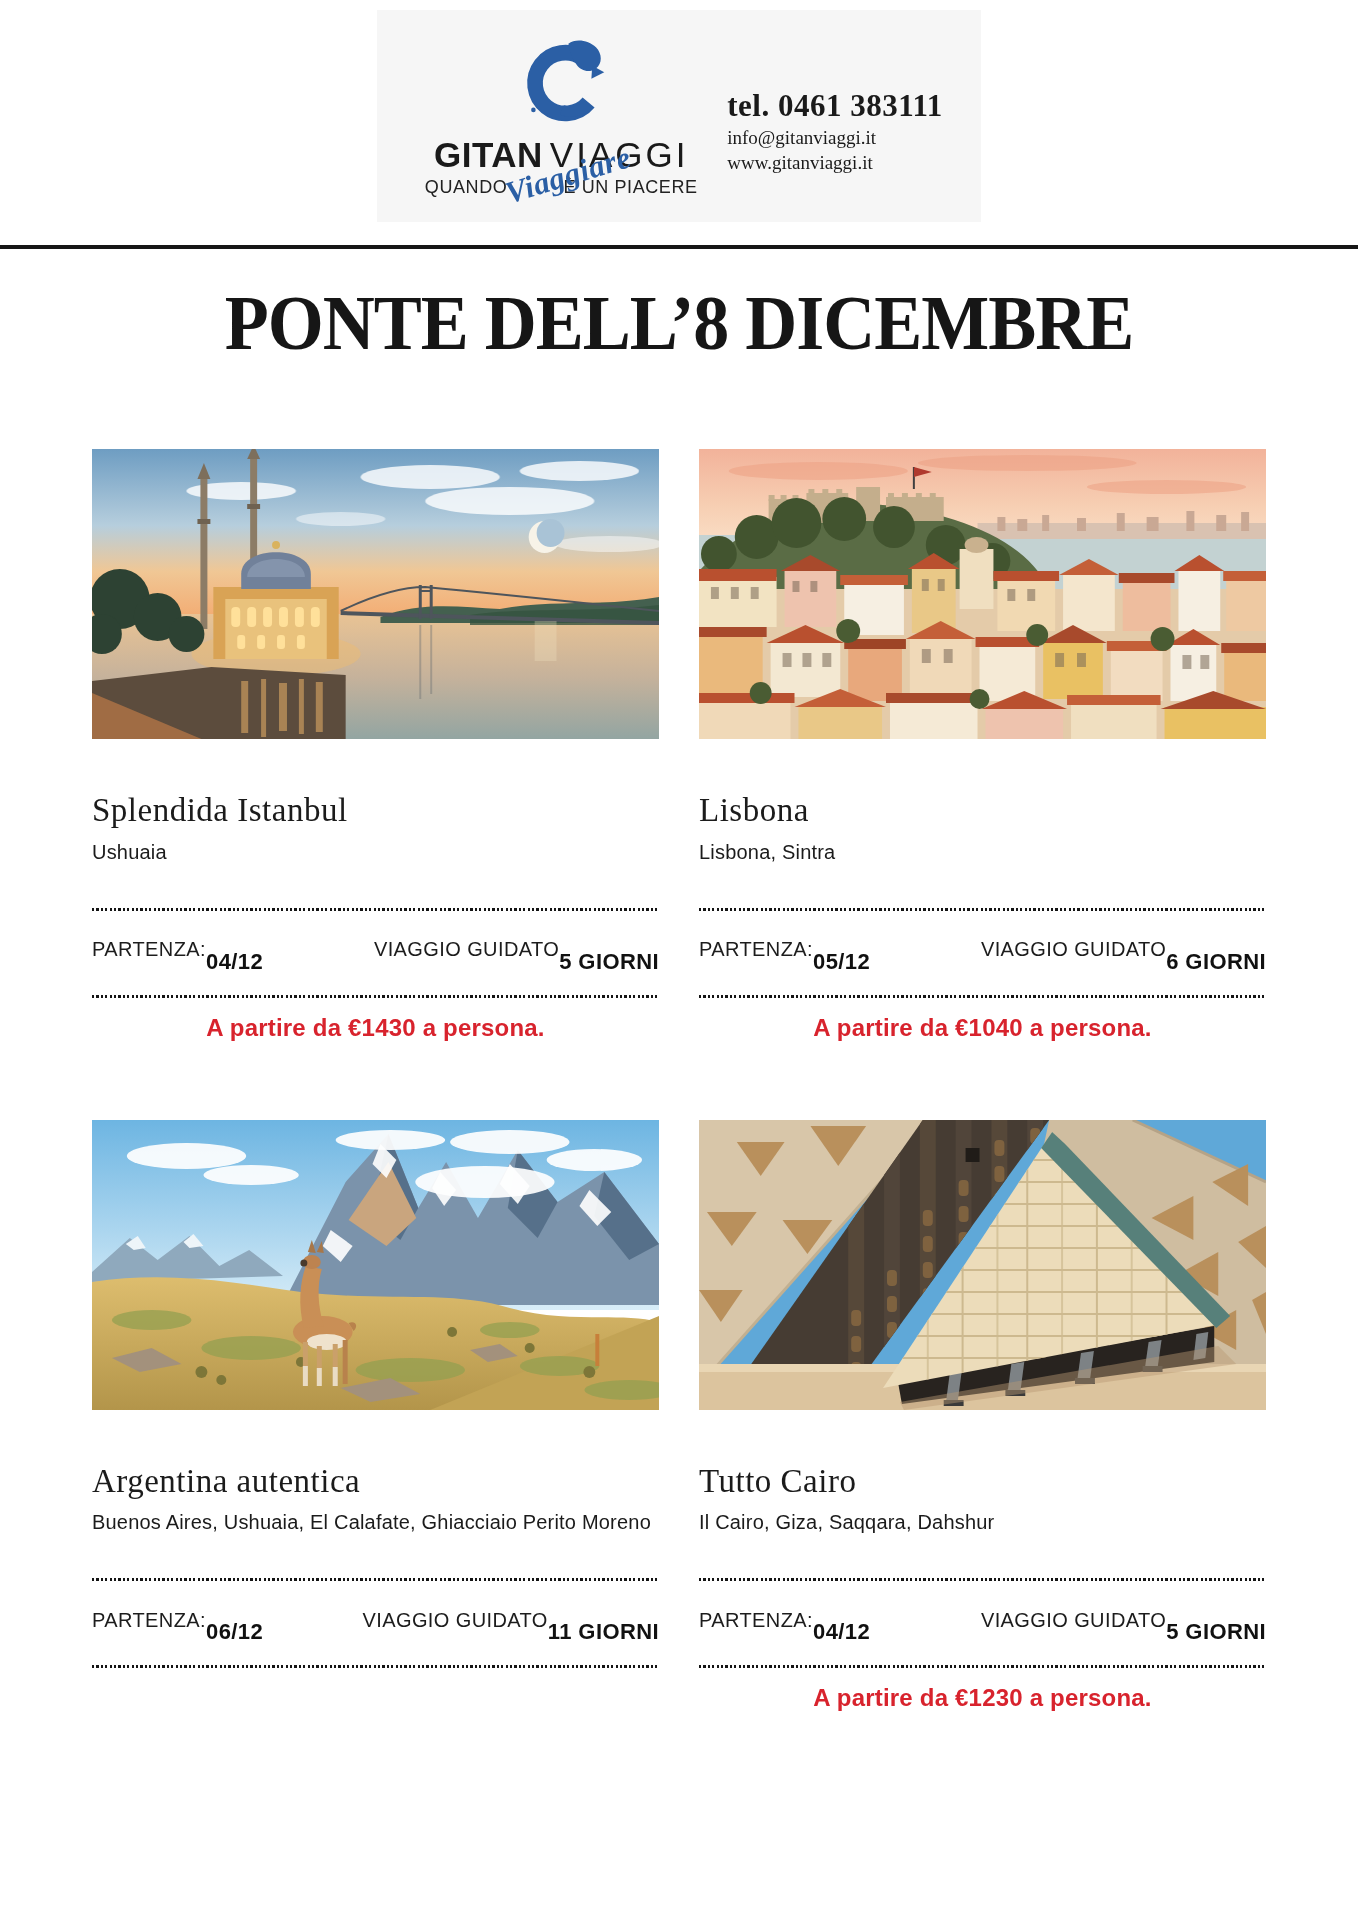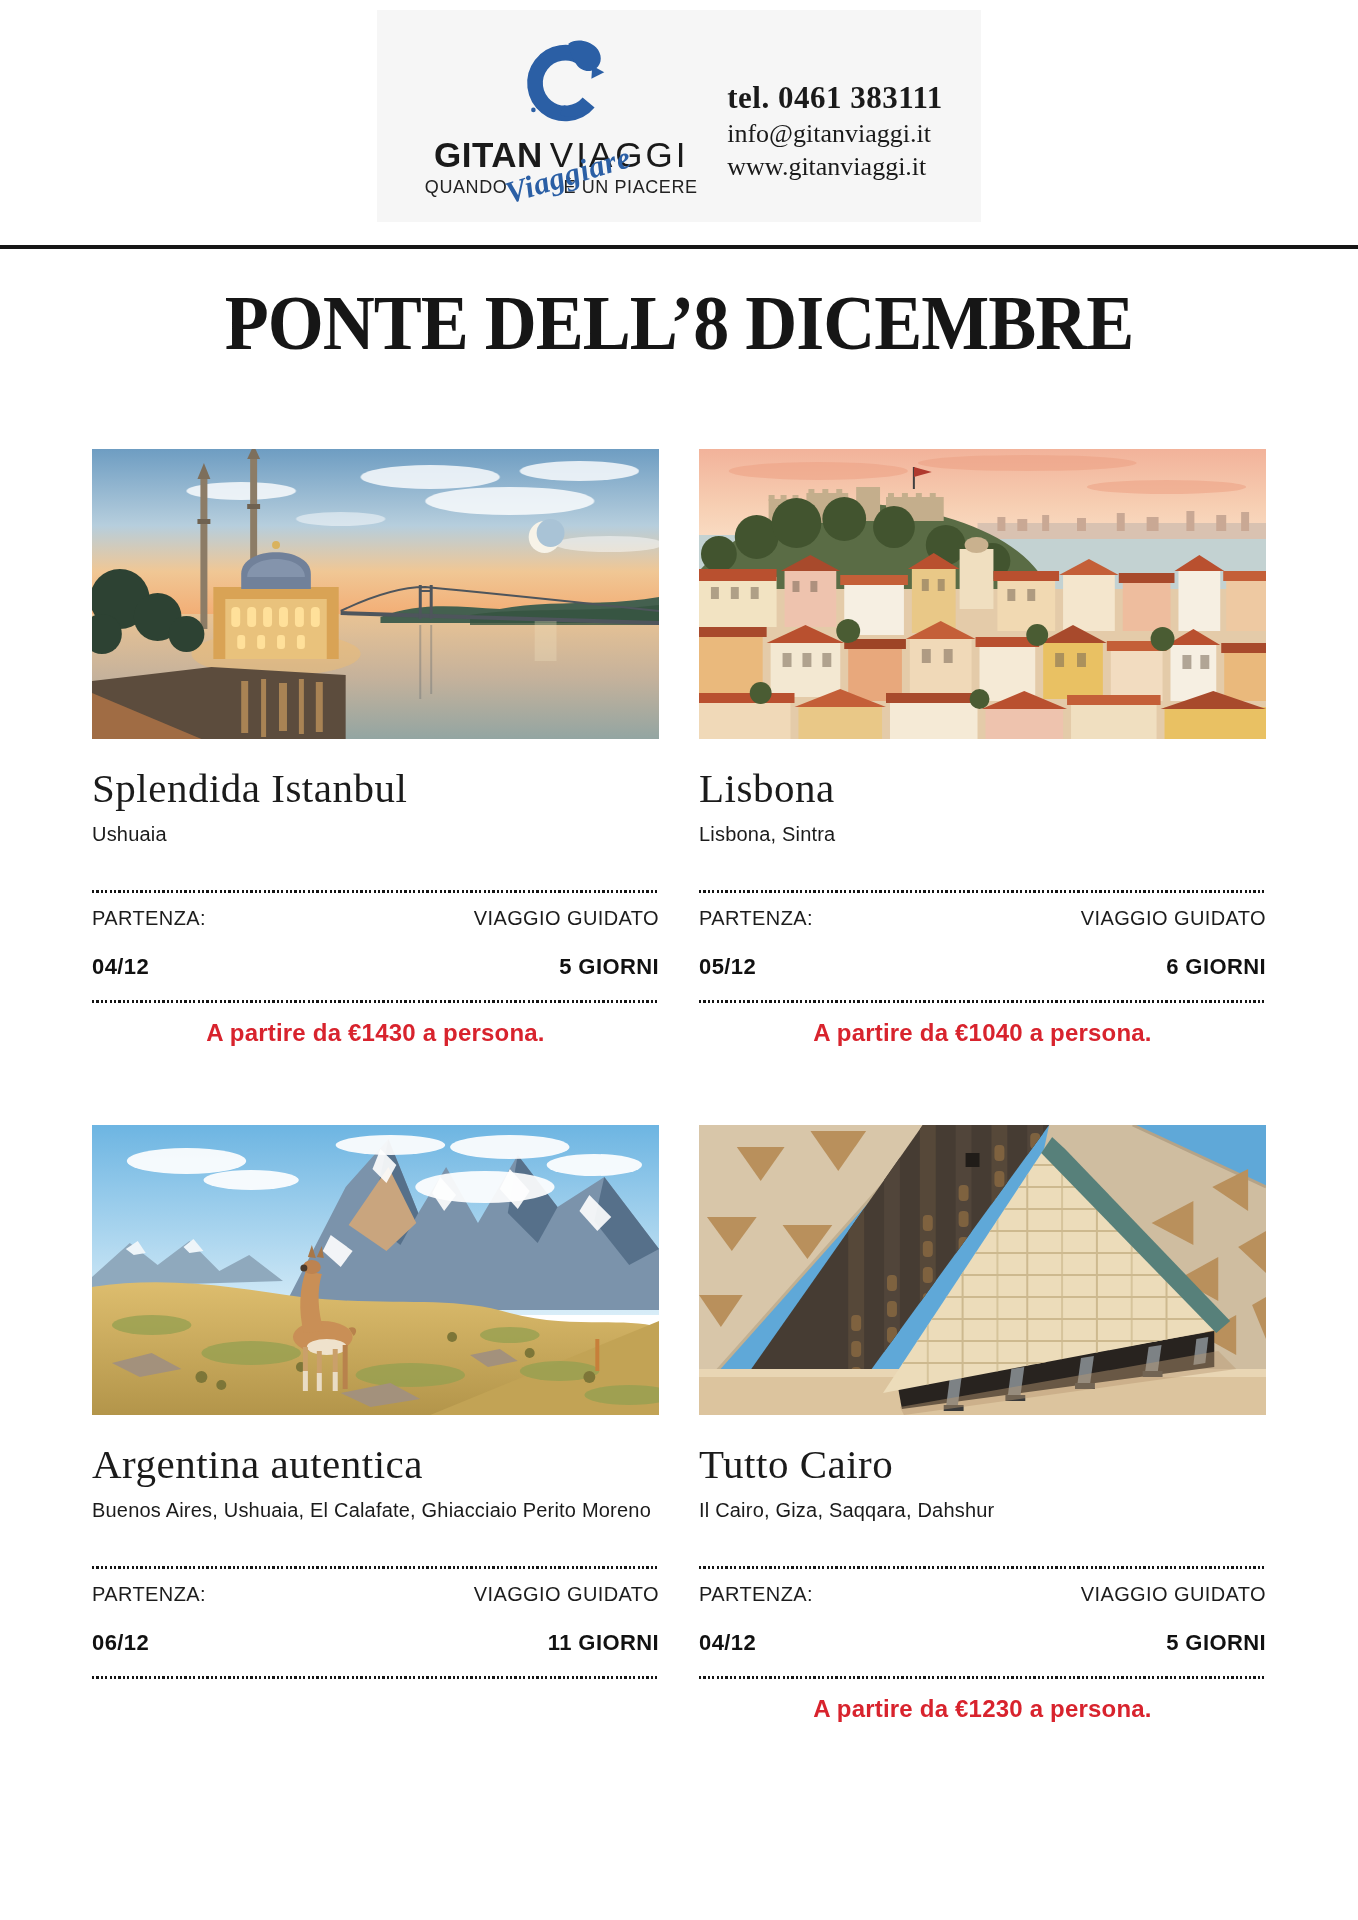--- a/index.html
+++ b/index.html
@@ -22,50 +22,50 @@
   .brand-light { font-weight:400; letter-spacing:3px; margin-left:7px; }
   .tagline { font-size:18px; letter-spacing:0.6px; margin-top:5px; white-space:nowrap; position:relative; color:#222; }
   .tagline .pre { margin-right:56px; }
   .script {
     position:absolute; left:76px; top:0px; transform:rotate(-17deg); transform-origin:left top;
     font-family:"Liberation Serif", serif; font-style:italic; font-weight:700;
     font-size:31px; color:#2b5fa5;
   }
   .contact-col { text-align:left; font-family:Liberation Serif, serif; padding-top:26px; }
   .contact-phone { font-size:31px; font-weight:700; letter-spacing:0.5px; }
-  .contact-line { font-size:26px; margin-top:3px; }
+  .contact-line { font-size:19px; margin-top:3px; }
 
   .rule { height:4px; background:#161616; margin-top:23px; }
 
   
   .page-title {
     margin-top:38px; margin-bottom:90px; text-align:center;
     font-family:"Liberation Serif", serif; font-weight:700; font-size:72px; line-height:1;
     letter-spacing:-1px; transform:scaleY(1.10); color:#161616; white-space:nowrap;
   }
 
   
   .grid {
     width:1174px; margin:0 auto;
     display:grid; grid-template-columns:567px 567px; column-gap:40px; row-gap:78px;
   }
   .card { display:flex; flex-direction:column; }
   .photo { width:567px; height:290px; display:block; }
   .card-title {
-    font-family:"Liberation Serif", serif; font-size:41px; font-weight:400;
-    margin-top:28px; line-height:1.05; letter-spacing:0.5px; color:#1b1b1b;
+    font-family:"Liberation Serif", serif; font-size:33px; font-weight:400;
+    margin-top:54px; line-height:1.05; letter-spacing:0.5px; color:#1b1b1b;
   }
   .card-dest { font-size:20px; margin-top:13px; letter-spacing:0.2px; color:#1b1b1b; }
   .dotline {
     height:3px; margin-top:44px;
     background:repeating-linear-gradient(to right, #141414 0 2.2px, transparent 2.2px 4.4px);
   }
   .dotline.second { margin-top:20px; }
   .meta { display:flex; justify-content:space-between; margin-top:14px; }
-  .meta-col { display:flex; flex-direction:column; }
+  .meta-col { display:flex; flex-direction:row;align-items:center; }
   .meta-col.right { text-align:right; }
   .meta-label { font-size:20px; letter-spacing:0.4px; color:#1c1c1c; }
   .meta-value { font-size:22px; font-weight:700; margin-top:24px; letter-spacing:0.4px; color:#111; }
   .price { text-align:center; font-size:24px; font-weight:700; margin-top:16px; letter-spacing:0.2px; }
 </style>
 </head>
 <body>
 
 <div class="header-wrap">
   <div class="header-box">

